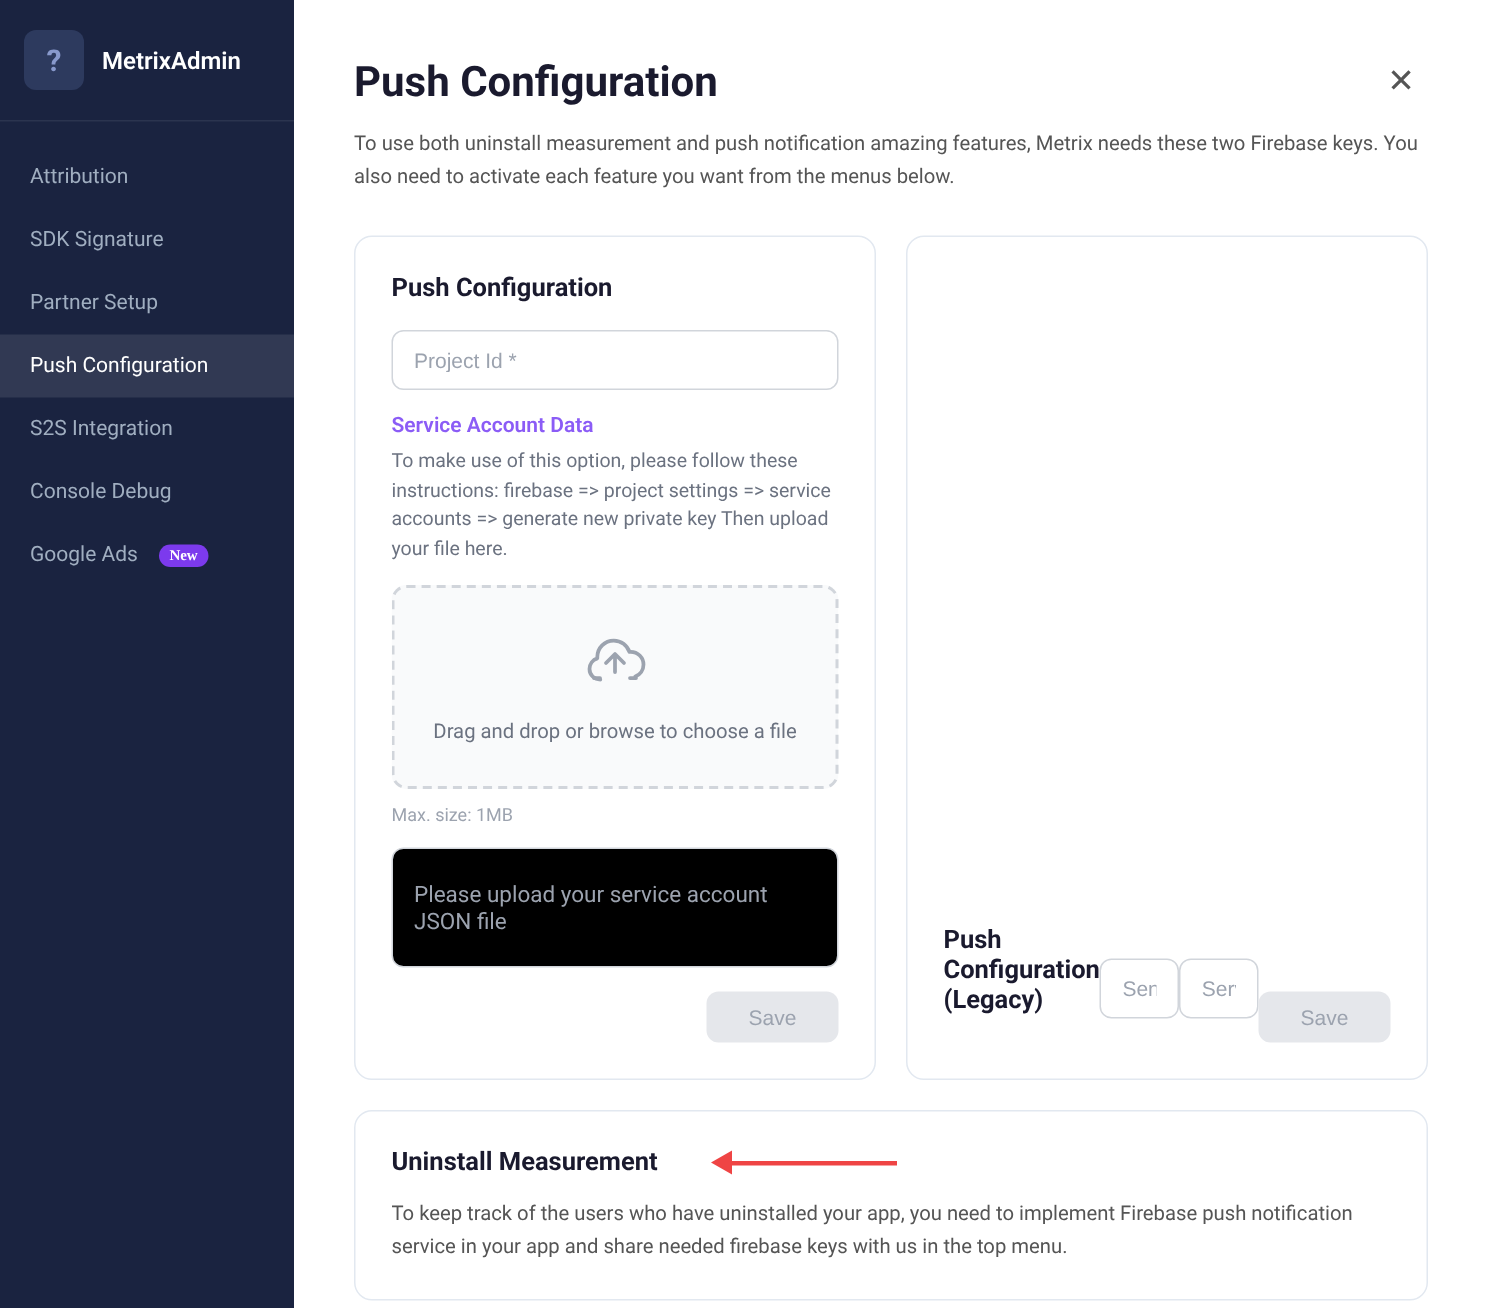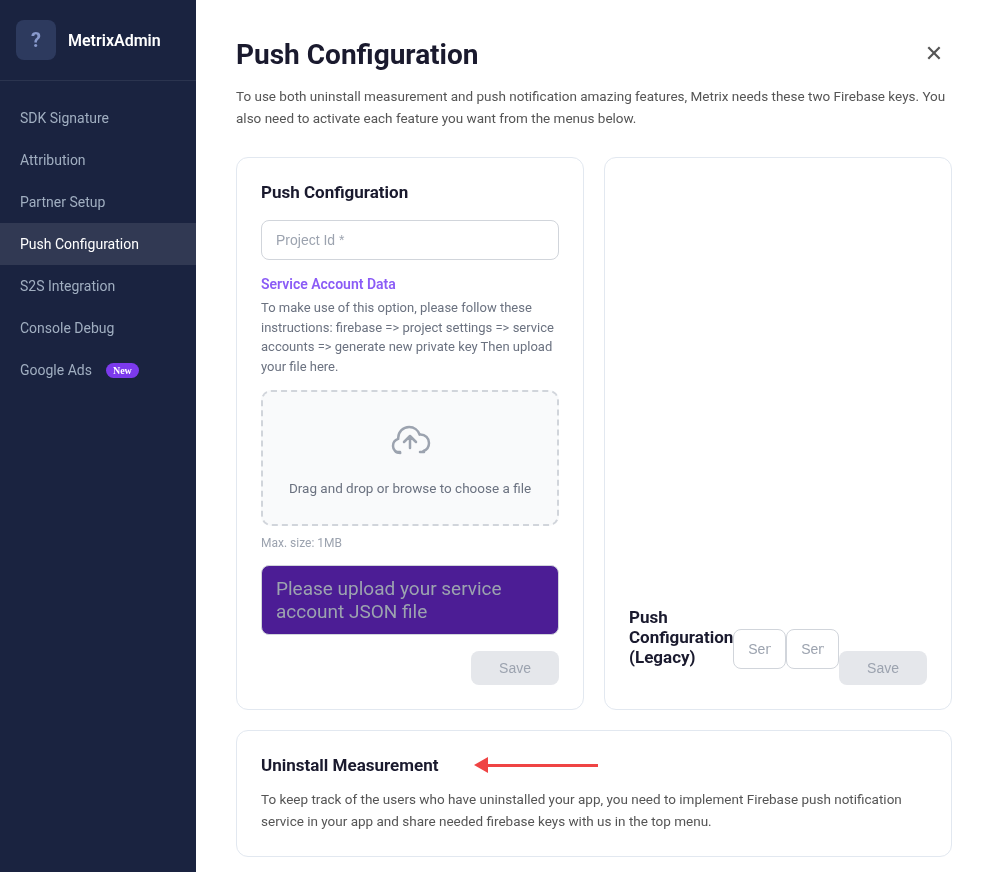--- a/index.html
+++ b/index.html
@@ -176,26 +176,26 @@
     }
     .max-size {
       font-size: 12px;
       color: #9ca3af;
       margin-bottom: 15px;
     }
 
     
     .json-msg {
       width: 100%;
-      padding: 11px 14px;
+      padding: 21px 14px;
       border: 1px solid #d1d5db;
       border-radius: 8px;
-      font-size: 19px;
+      font-size: 15px;
       color: #9ca3af;
-      background: #4c1d95;
+      background: #000000;
       margin-bottom: 16px;
     }
 
     
     .save-btn {
       display: block;
       margin-left: auto;
       padding: 9px 28px;
       background: #e5e7eb;
       color: #9ca3af;
@@ -300,24 +300,24 @@
 
 <aside class="sidebar">
   <div class="sidebar-logo">
     <div class="logo-icon">
       <span>?</span>
     </div>
     <span class="logo-text">MetrixAdmin</span>
   </div>
   <nav class="sidebar-nav">
     <div class="nav-item">
+      <span>Attribution</span>
+    </div>
+    <div class="nav-item">
       <span>SDK Signature</span>
-    </div>
-    <div class="nav-item">
-      <span>Attribution</span>
     </div>
     <div class="nav-item">
       <span>Partner Setup</span>
     </div>
     <div class="nav-item active">
       <span>Push Configuration</span>
     </div>
     <div class="nav-item">
       <span>S2S Integration</span>
     </div>

